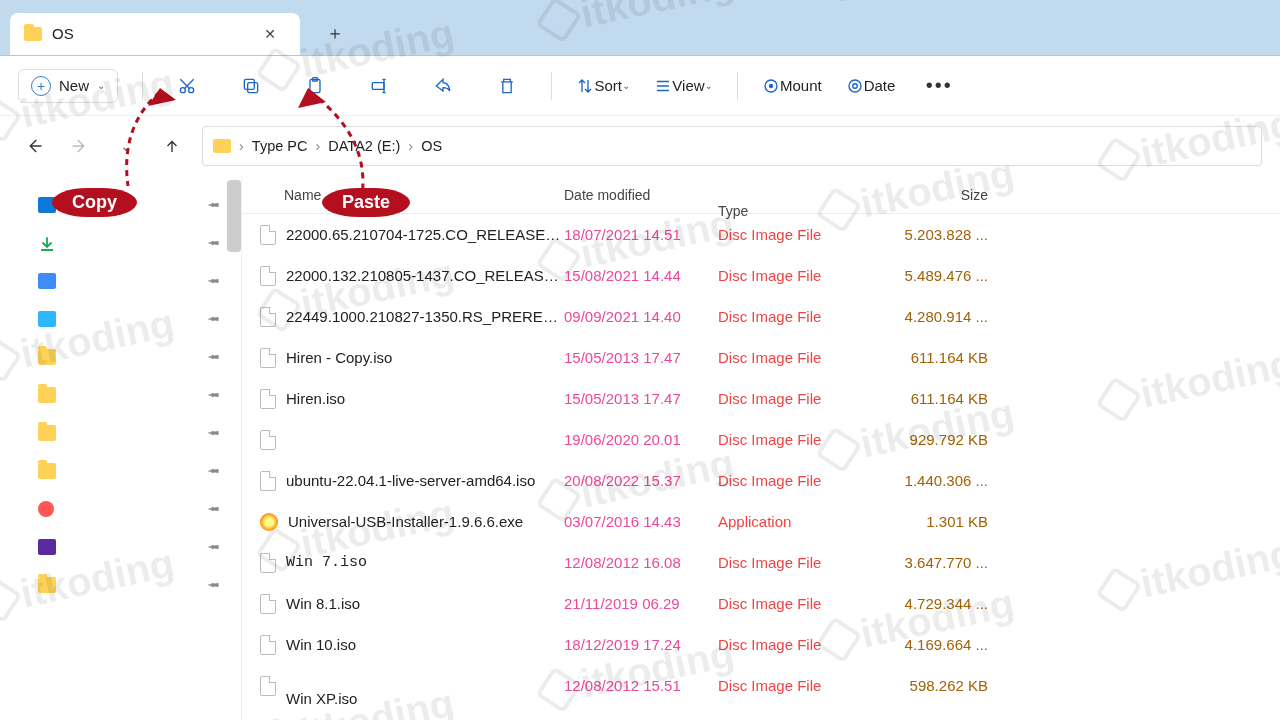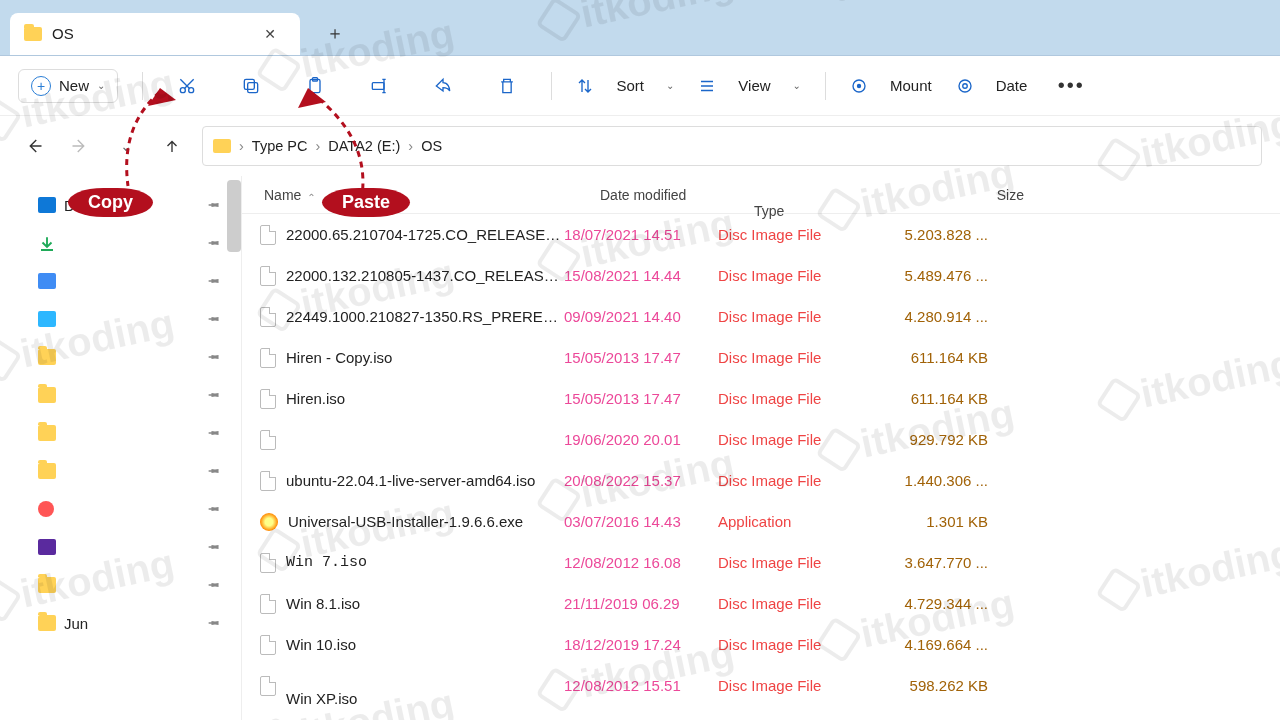--- a/index.html
+++ b/index.html
@@ -11,21 +11,21 @@
   .tab .folder-ic::before { content: ""; position: absolute; top: -3px; left: 0; width: 10px; height: 4px; background: #ffd257; border-radius: 2px 2px 0 0; }
   .tab-title { font-size: 15px; color: #222; flex: 1; }
   .tab-close { width: 32px; height: 32px; display: flex; align-items: center; justify-content: center; color: #444; font-size: 14px; cursor: pointer; }
   .newtab { width: 34px; height: 34px; margin-left: 18px; margin-top: 10px; display: flex; align-items: center; justify-content: center; color: #333; font-size: 18px; cursor: pointer; }
 
   .toolbar { height: 60px; background: #ffffff; display: flex; align-items: center; padding: 0 18px; gap: 24px; border-bottom: 1px solid #eee; }
   .btn-new { display: flex; align-items: center; gap: 8px; background: #fff; border: 1px solid #ddd; border-radius: 6px; padding: 6px 12px; font-size: 15px; color: #222; cursor: pointer; }
   .new-plus { width: 20px; height: 20px; border: 1.5px solid #2a7ed6; border-radius: 50%; display: flex; align-items: center; justify-content: center; color: #2a7ed6; font-size: 14px; line-height: 1; }
   .tb-ic { width: 40px; height: 40px; display: flex; align-items: center; justify-content: center; color: #1b66c9; cursor: pointer; position: relative; }
   .tb-sep { width: 1px; height: 28px; background: #ddd; }
-  .tb-text { display: flex; align-items: center; gap: 22px; color: #222; font-size: 15px; cursor: pointer; }
+  .tb-text { display: flex; align-items: center; gap: 0; color: #222; font-size: 15px; cursor: pointer; }
   .chev { font-size: 10px; color: #666; }
 
   .addrbar { height: 60px; background: #fff; display: flex; align-items: center; padding: 0 18px; gap: 14px; }
   .nav-arrow { width: 32px; height: 32px; display: flex; align-items: center; justify-content: center; color: #333; cursor: pointer; }
   .nav-arrow.disabled { color: #bbb; }
   .breadcrumb { flex: 1; height: 40px; border: 1px solid #ddd; border-radius: 4px; display: flex; align-items: center; padding: 0 10px; gap: 8px; color: #222; font-size: 14.5px; }
   .bc-item { display: flex; align-items: center; gap: 8px; cursor: pointer; }
   .bc-sep { color: #888; }
 
   .content { display: flex; height: 544px; }
@@ -40,21 +40,21 @@
   .ic-desktop { background: #0e78d7; border-radius:2px; }
   .ic-doc { background: #3f8cf4; }
   .ic-pic { background: #2db7ff; }
   .ic-music { background: #ff5555; border-radius:50%; width:16px; height:16px; }
   .ic-video { background: #5a2a9e; }
 
   .sb-scroll-thumb { position: absolute; right: 0; top: 4px; width: 14px; height: 72px; background: #cdcdcd; border-radius: 4px; }
 
   .filepane { flex: 1; overflow: auto; }
   .columns { display: flex; height: 38px; align-items: center; border-bottom: 1px solid #eee; font-size: 14px; color: #444; }
-  .col-name { width: 358px; padding-left: 22px; display:flex; align-items:flex-end; gap:6px;}
+  .col-name { width: 322px; padding-left: 42px; display:flex; align-items:flex-end; gap:6px;}
   .col-date { width: 154px; }
   .col-type { width: 160px; margin-top: 32px; }
   .col-size { width: 120px; text-align: right; padding-right: 10px; }
   .sort-caret { font-size: 10px; color: #888; }
 
   .row { display: flex; height: 41px; align-items: center; font-size: 15px; color: #222; }
   .cell-name { width: 322px; padding-left: 18px; display: flex; align-items: center; gap: 10px; white-space: nowrap; overflow: hidden; text-overflow: ellipsis; }
   .cell-date { width: 154px; color: #ec4899; }
   .cell-type { width: 160px; color: #ef4444; }
   .cell-size { width: 120px; text-align: right; padding-right: 10px; color: #a16207; }
@@ -305,29 +305,20 @@
         </div>
         <div class="sb-item">
           <span class="sb-ic folder-yellow"></span>
           <span class="label"></span>
           <span class="sb-pin">
             <svg width="12" height="12" viewBox="0 0 24 24" fill="#888">
               <path d="M14 4 L20 10 L14 14 L10 20 L8 18 L4 22 L2 20 L6 16 L4 14 L10 10 Z"></path>
             </svg>
           </span>
         </div>
-        <div class="sb-item">
-          <span class="sb-ic folder-yellow"></span>
-          <span class="label">Jun</span>
-          <span class="sb-pin">
-            <svg width="12" height="12" viewBox="0 0 24 24" fill="#888">
-              <path d="M14 4 L20 10 L14 14 L10 20 L8 18 L4 22 L2 20 L6 16 L4 14 L10 10 Z"></path>
-            </svg>
-          </span>
-        </div>
       </div>
   </div>
   <div class="filepane">
     <div class="columns">
       <div class="col-name">
           <span>Name</span> 
           <span class="sort-caret">⌃</span>
         </div>
       <div class="col-date">Date modified</div>
       <div class="col-type">Type</div>
@@ -442,21 +433,21 @@
           <div class="cell-size">598.262 KB</div>
         </div>
       </div>
   </div>
 </div>
 
 <svg class="arrow" style="left:100px; top:86px;" width="100" height="120">
   <path d="M 60 6 Q 20 40 28 100" fill="none" stroke="#b30f1e" stroke-width="3" stroke-dasharray="6,5"></path>
   <polygon points="60,2 48,20 76,14" fill="#b30f1e"></polygon>
 </svg>
-<div class="callout" style="left:68px; top:188px;">Copy</div>
+<div class="callout" style="left:52px; top:188px;">Copy</div>
 
 <svg class="arrow" style="left:280px; top:86px;" width="120" height="130">
   <path d="M 30 6 Q 90 50 82 110" fill="none" stroke="#b30f1e" stroke-width="3" stroke-dasharray="6,5"></path>
   <polygon points="28,2 18,22 46,16" fill="#b30f1e"></polygon>
 </svg>
 <div class="callout" style="left:322px; top:188px;">Paste</div>
 
 <div class="watermark" id="wm">
     <div class="wm-text" style="left: -20px; top: 80px;"><span class="wm-logo"></span>itkoding</div>
     <div class="wm-text" style="left: 260px; top: 30px;"><span class="wm-logo"></span>itkoding</div>

